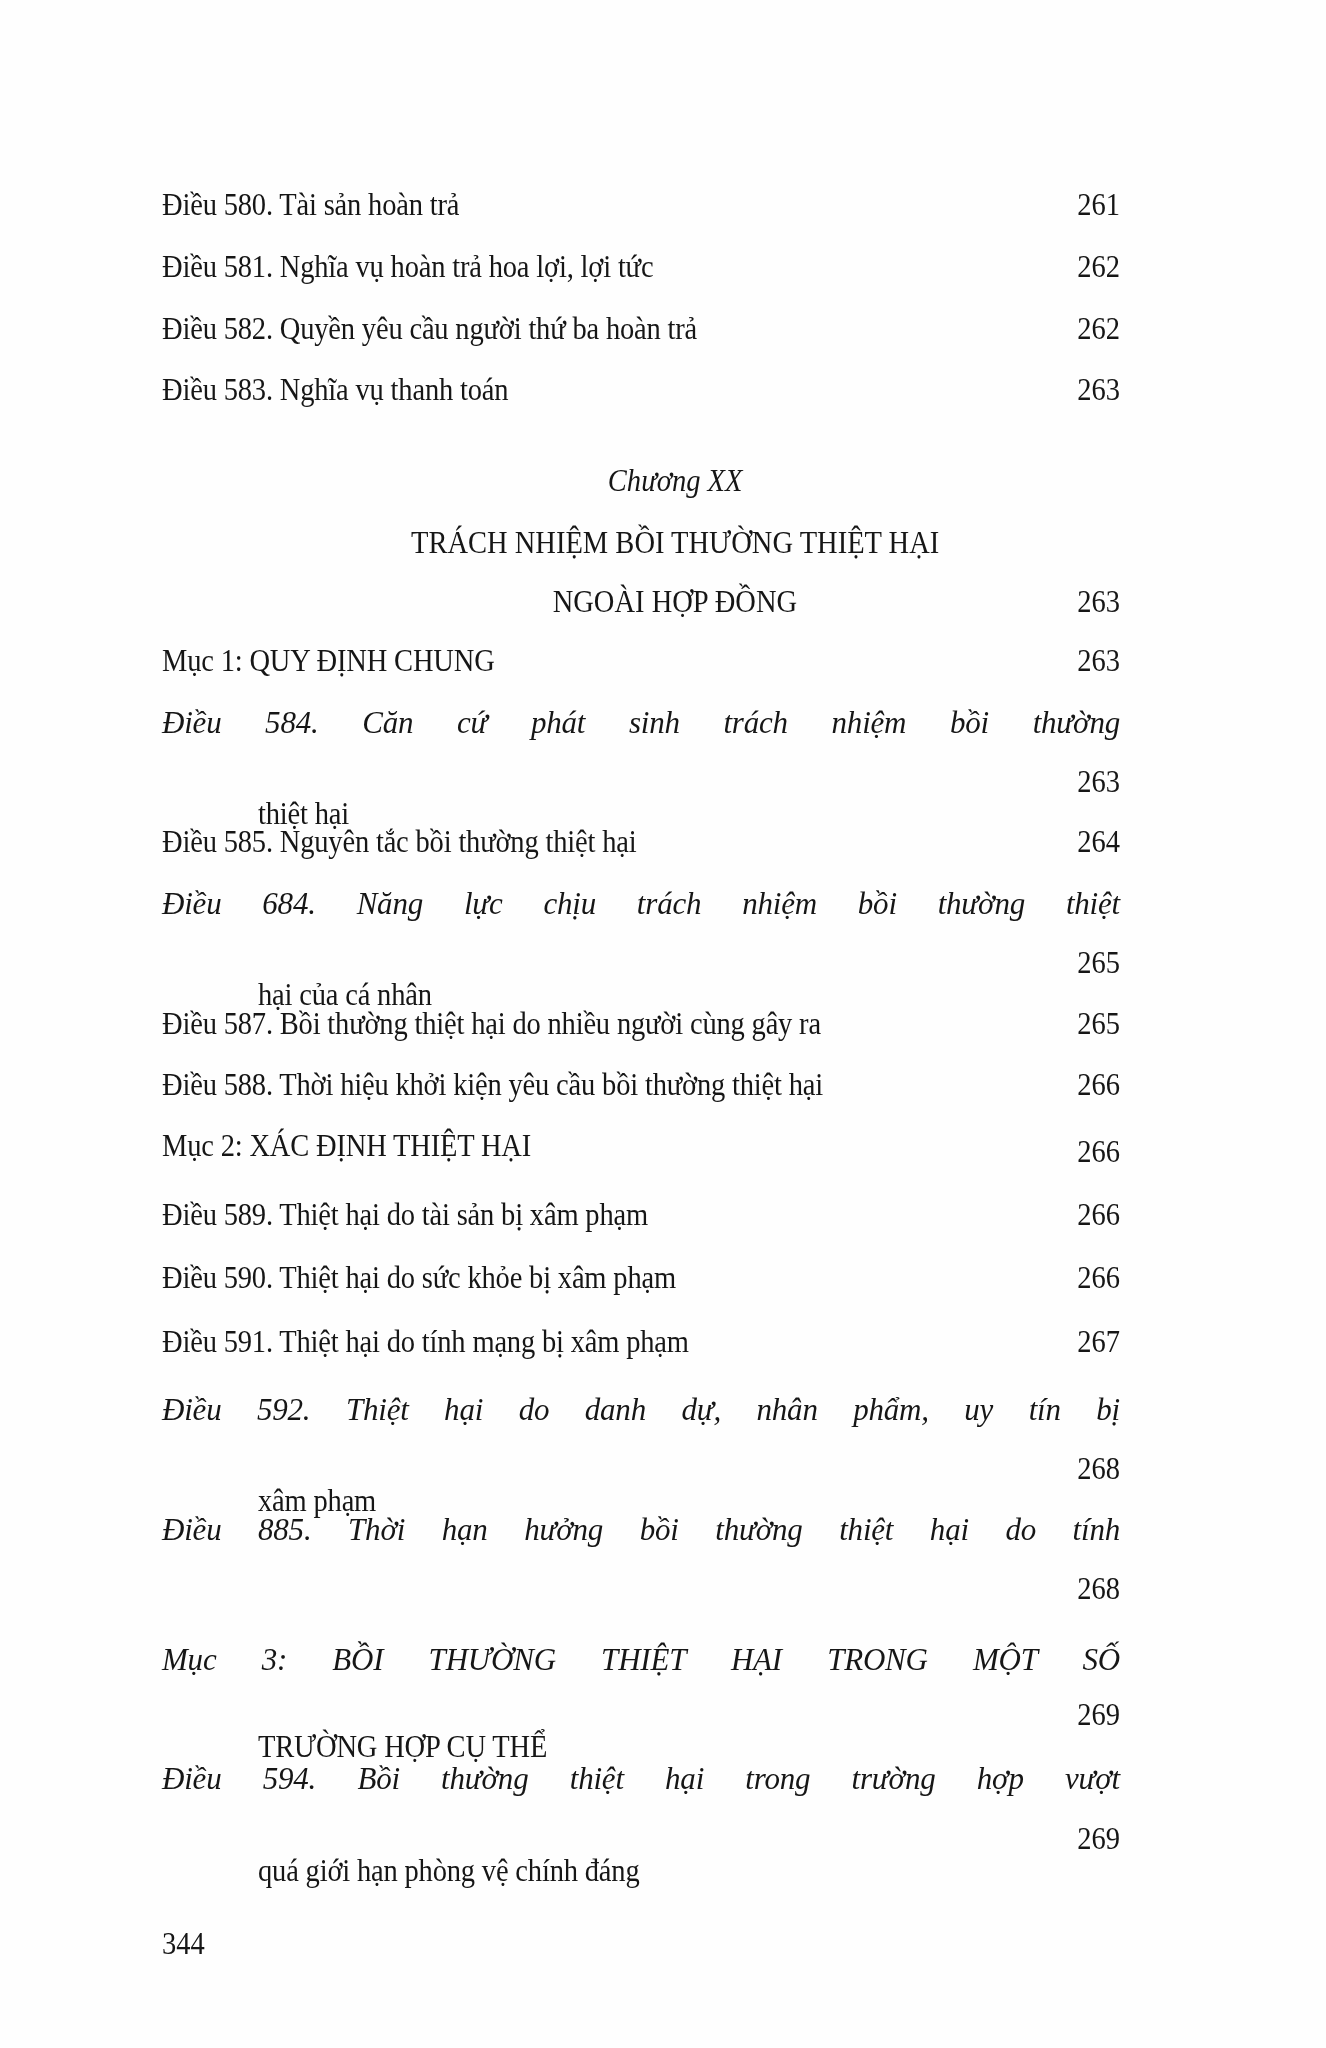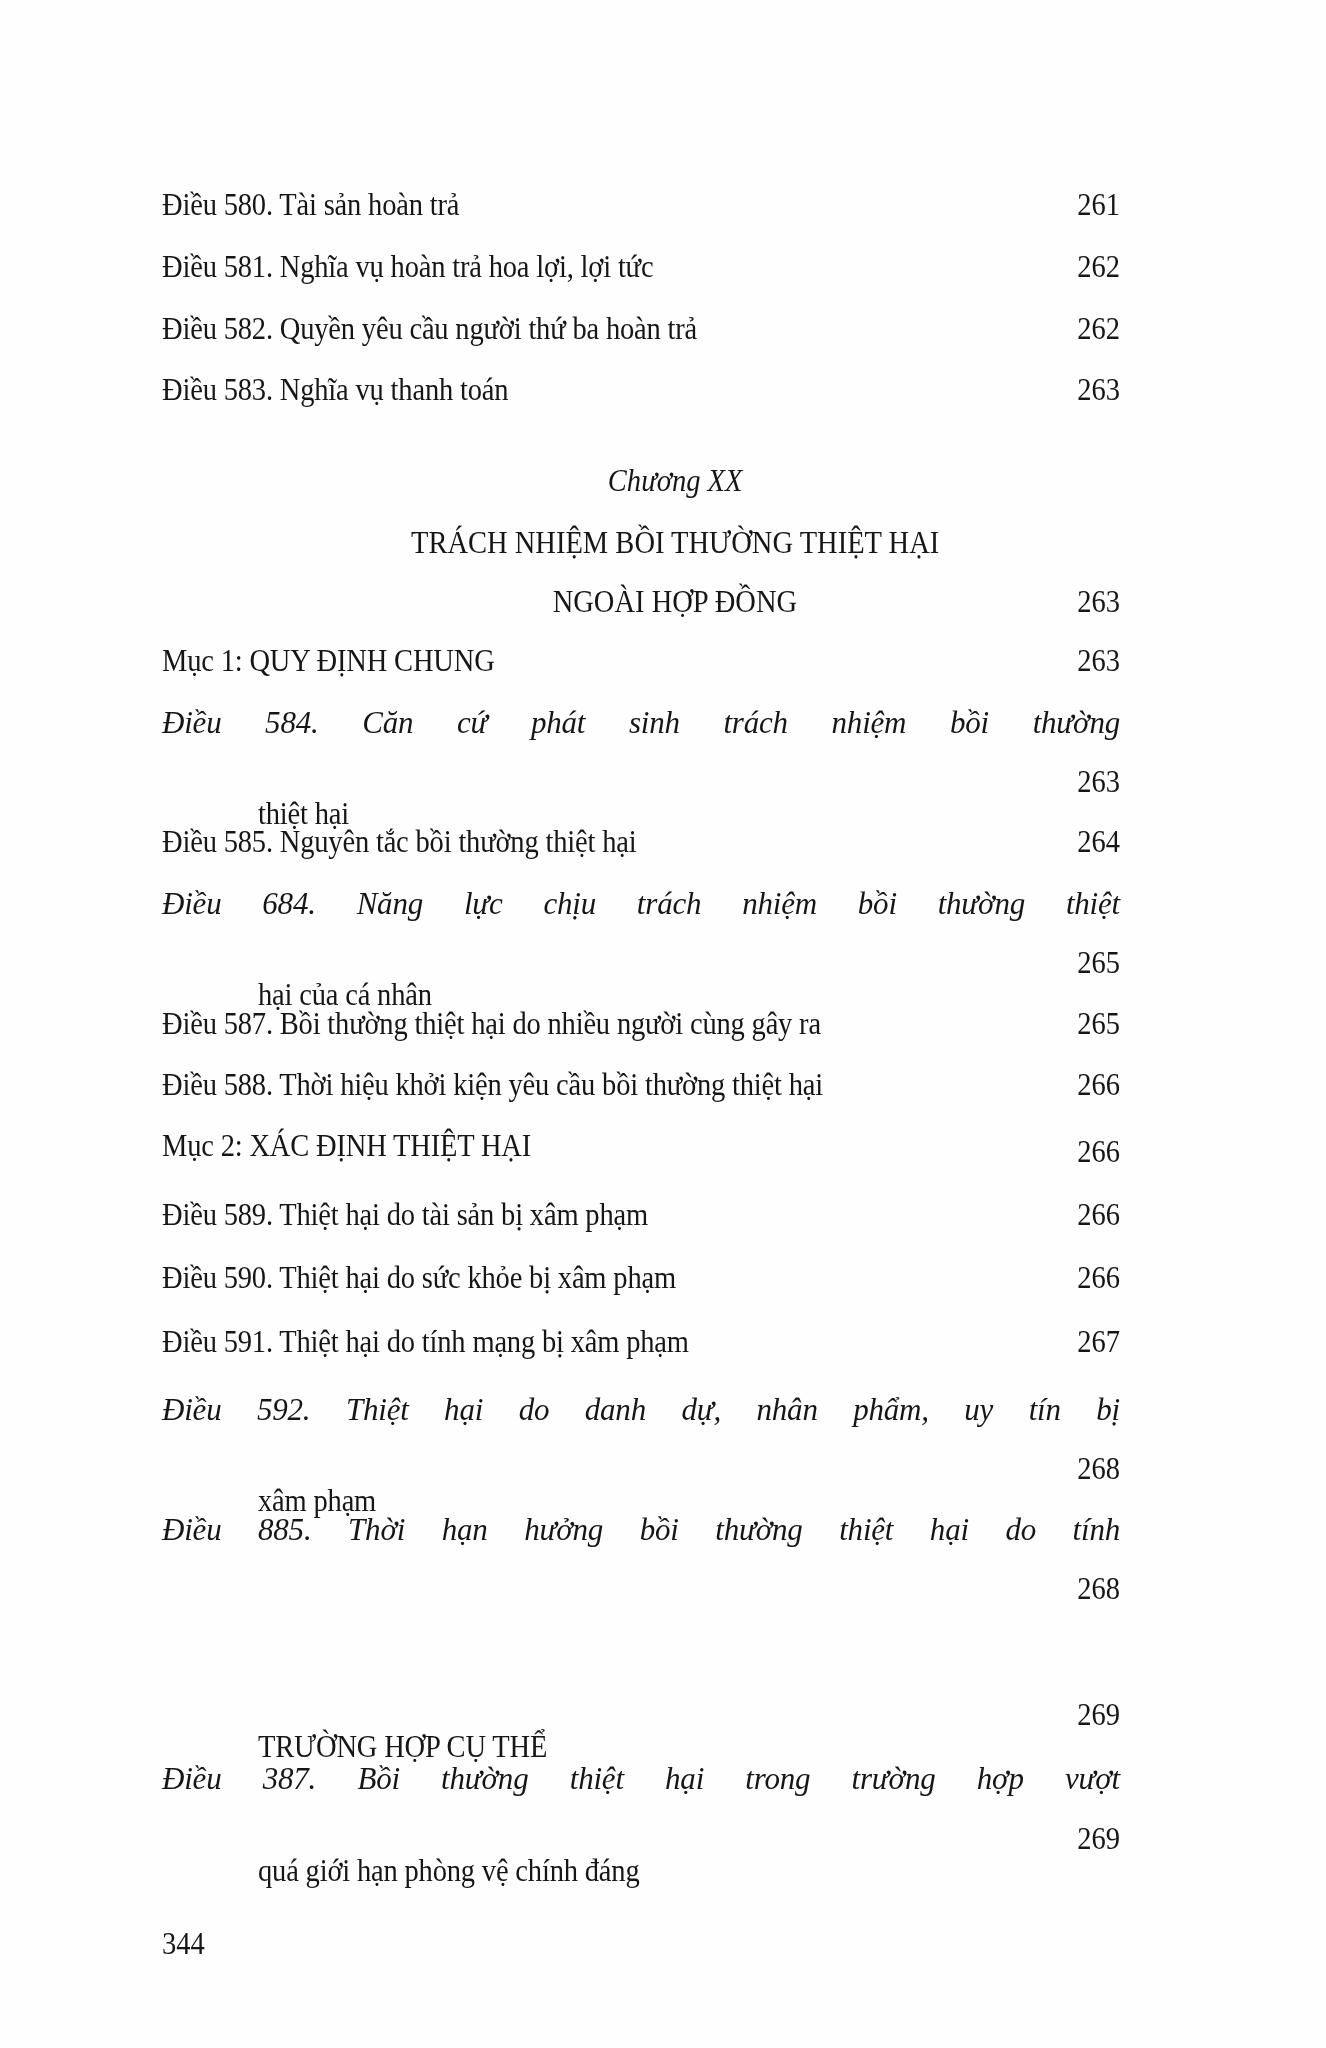--- a/index.html
+++ b/index.html
@@ -180,27 +180,30 @@
   <div class="line indent" style="top:1447px">
     <span class="txt">xâm phạm</span>
   </div>
   <div class="pg" style="top:1447px">268</div>
 
   <div class="line justify" style="top:1508px">
     <span class="txt">Điều 885. Thời hạn hưởng bồi thường thiệt hại do tính</span>
   </div>
   <div class="pg" style="top:1567px">268</div>
 
+  <div class="line justify" style="top:1638px">
+    <span class="txt">Mục 3: BỒI THƯỜNG THIỆT HẠI TRONG MỘT SỐ</span>
+  </div>
   <div class="line indent" style="top:1693px">
     <span class="txt">TRƯỜNG HỢP CỤ THỂ</span>
   </div>
   <div class="pg" style="top:1693px">269</div>
 
   <div class="line justify" style="top:1757px">
-    <span class="txt">Điều 387. Bồi thường thiệt hại trong trường hợp vượt</span>
+    <span class="txt">Điều 594. Bồi thường thiệt hại trong trường hợp vượt</span>
   </div>
   <div class="line indent" style="top:1817px">
     <span class="txt">quá giới hạn phòng vệ chính đáng</span>
   </div>
   <div class="pg" style="top:1817px">269</div>
 
   <div class="footer-num" style="top:1922px">344</div>
 </div>
 
 </body></html>

